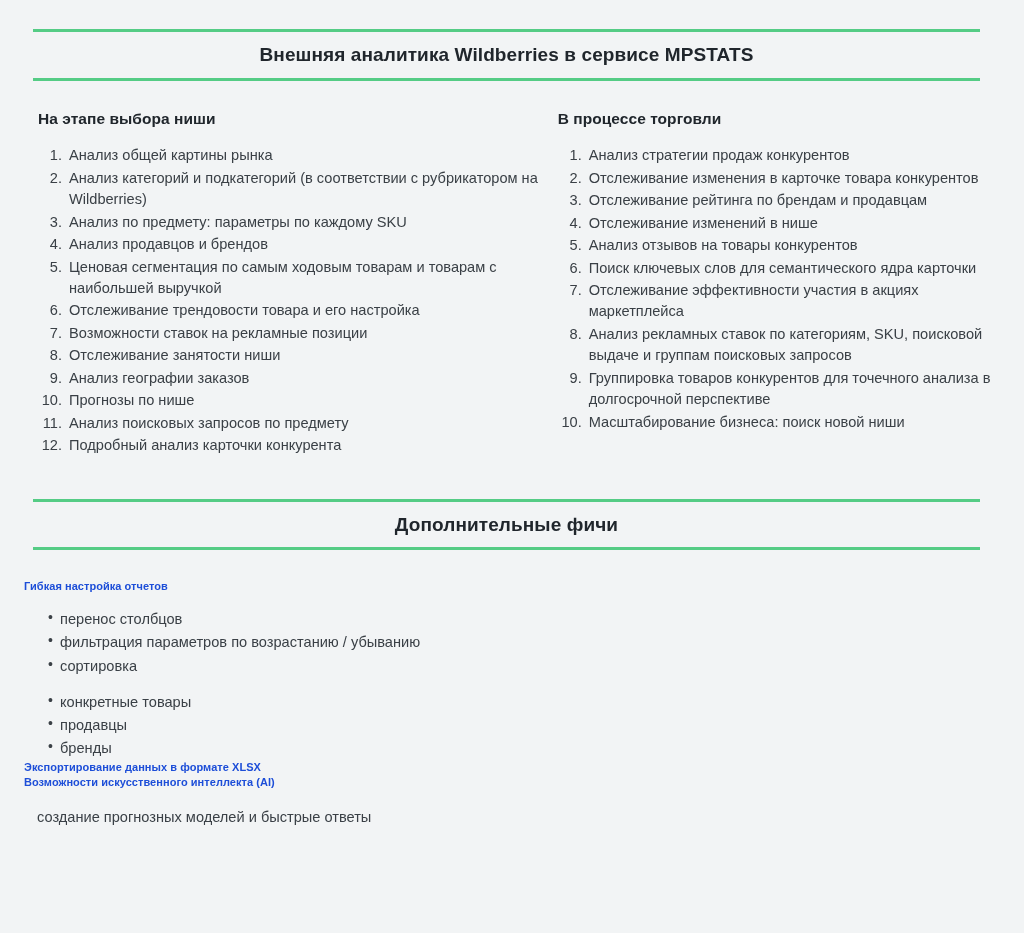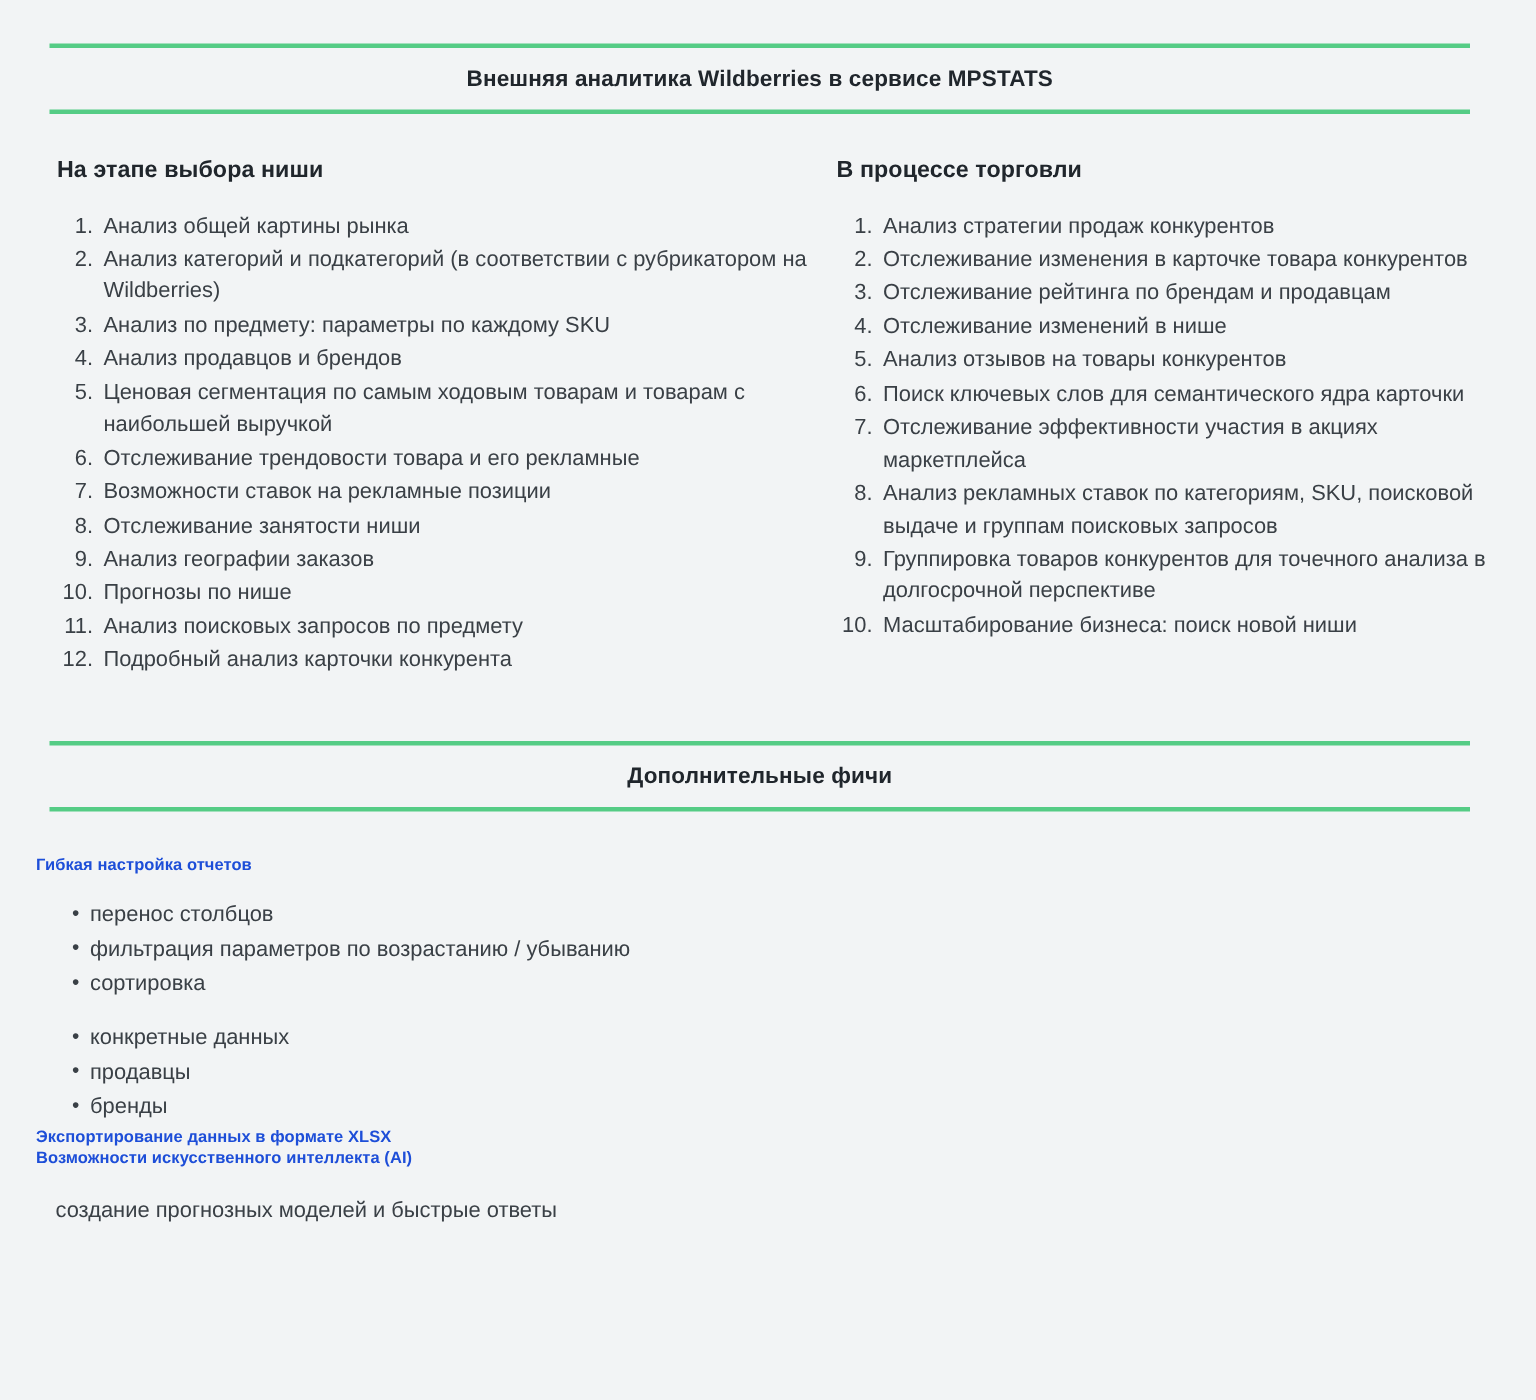--- a/index.html
+++ b/index.html
@@ -28,21 +28,21 @@
     margin: 0 44px 0 33px;
     padding: 0;
   }
   .banner .rule {
     height: 3px;
     background: #55cc85;
     width: 947px;
   }
   .banner .banner-title {
     text-align: center;
-    font-size: 15px;
+    font-size: 19px;
     font-weight: bold;
     letter-spacing: 0.1px;
     color: #20262c;
     padding: 12px 0 11px 0;
     line-height: 1.2;
   }
 
   #banner-top { margin-top: 29px; }
   #banner-mid { margin-top: 41px; }
 
@@ -157,21 +157,21 @@
   <div class="columns">
 
     <div class="col col-left">
       <div class="col-heading">На этапе выбора ниши</div>
       <ol class="numbered">
         <li>Анализ общей картины рынка</li>
         <li>Анализ категорий и подкатегорий (в соответствии с рубрикатором на Wildberries)</li>
         <li>Анализ по предмету: параметры по каждому SKU</li>
         <li>Анализ продавцов и брендов</li>
         <li>Ценовая сегментация по самым ходовым товарам и товарам с наибольшей выручкой</li>
-        <li>Отслеживание трендовости товара и его рекламные</li>
+        <li>Отслеживание трендовости товара и его настройка</li>
         <li>Возможности ставок на рекламные позиции</li>
         <li>Отслеживание занятости ниши</li>
         <li>Анализ географии заказов</li>
         <li>Прогнозы по нише</li>
         <li>Анализ поисковых запросов по предмету</li>
         <li>Подробный анализ карточки конкурента</li>
       </ol>
     </div>
 
     <div class="col col-right">
@@ -201,21 +201,21 @@
   <div class="extras">
 
     <div class="extras-heading">Гибкая настройка отчетов</div>
     <ul class="bulleted">
       <li>перенос столбцов</li>
       <li>фильтрация параметров по возрастанию / убыванию</li>
       <li>сортировка</li>
     </ul>
 
     <ul class="bulleted">
-      <li>конкретные данных</li>
+      <li>конкретные товары</li>
       <li>продавцы</li>
       <li>бренды</li>
     </ul>
 
     <div class="extras-heading block-gap-xlsx">Экспортирование данных в формате XLSX</div>
 
     <div class="extras-heading">Возможности искусственного интеллекта (AI)</div>
 
     <div class="extras-note">
       <span class="note-line">создание прогнозных моделей и быстрые ответы</span>

